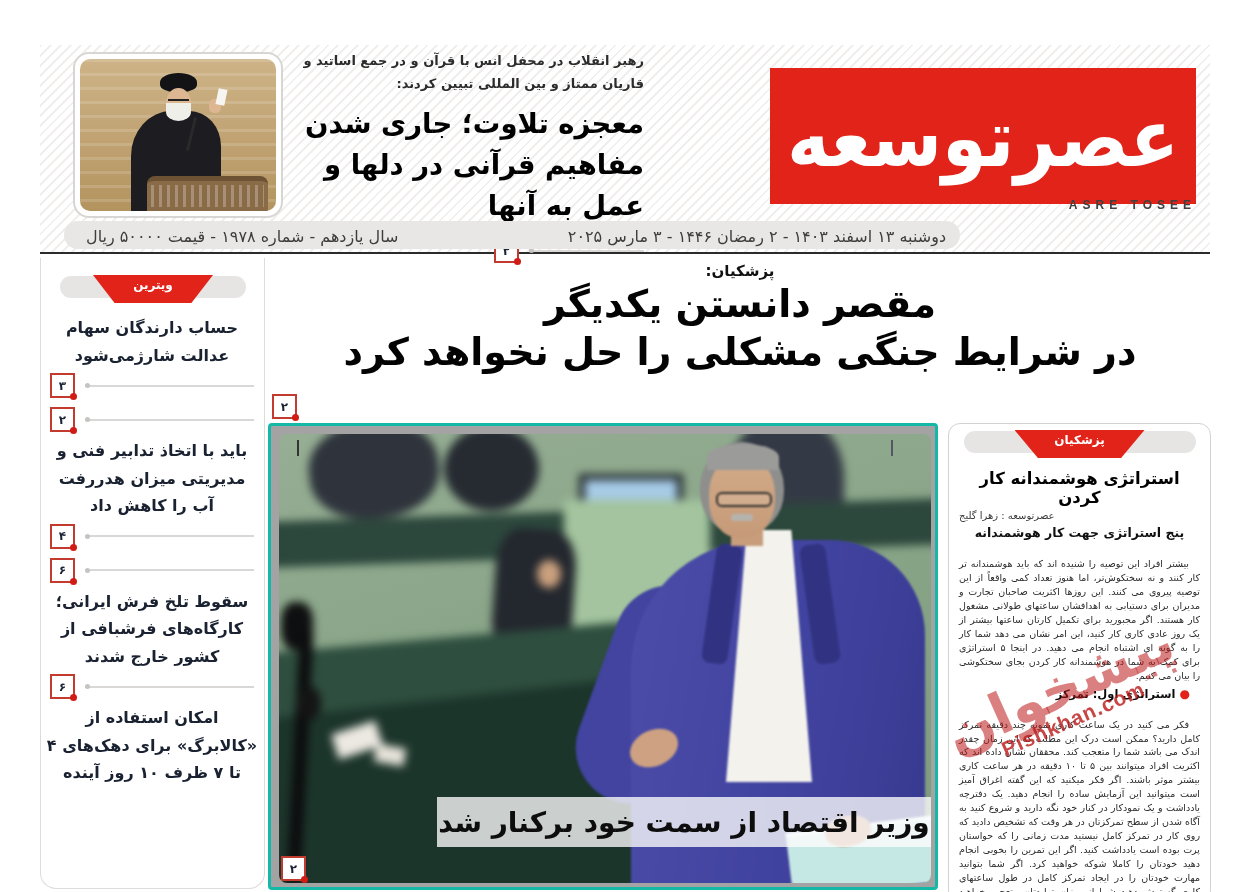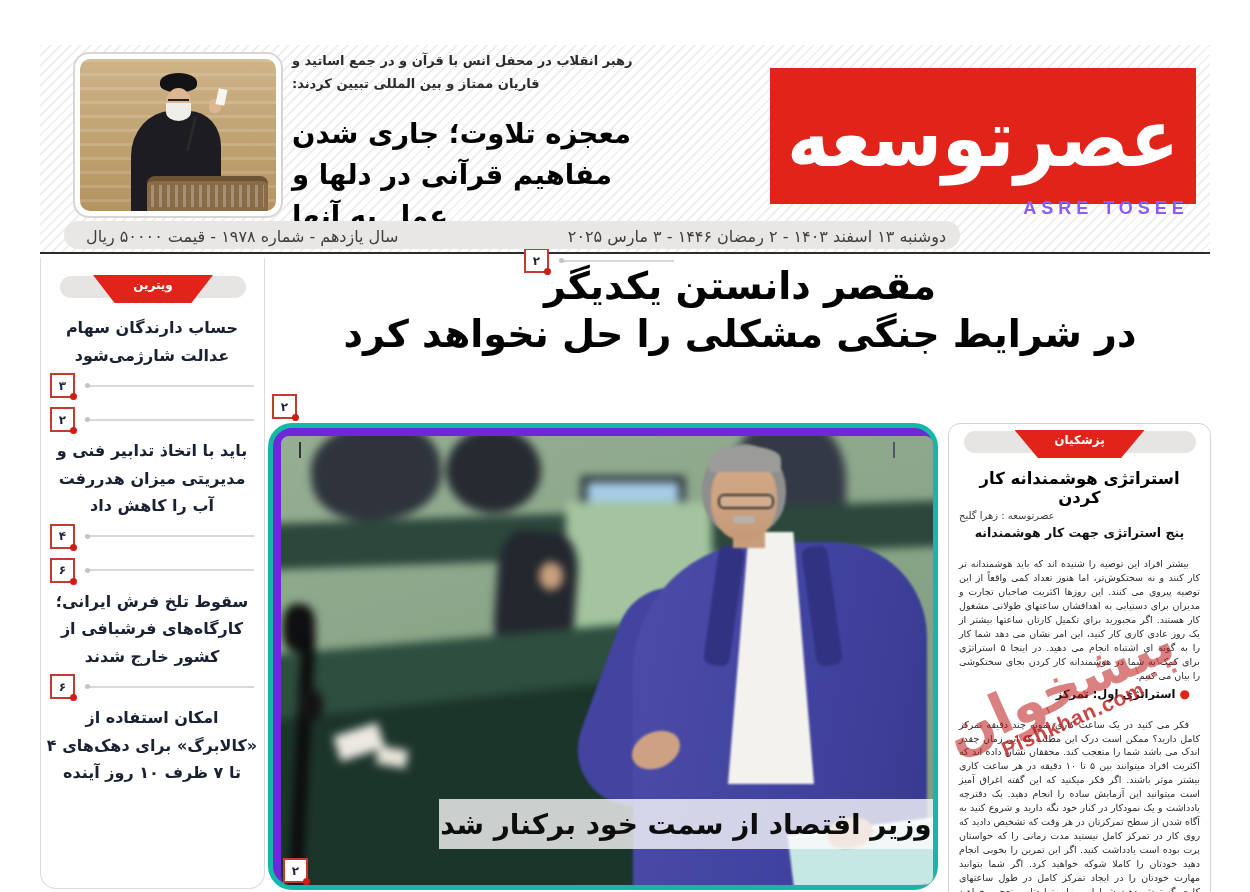--- a/index.html
+++ b/index.html
@@ -26,29 +26,29 @@
   .l-glasses{position:absolute;left:45%;top:26%;width:21px;height:4px;border-top:2px solid #222;}
   .l-hand{position:absolute;left:66%;top:26%;width:12px;height:14px;background:#dcb792;border-radius:40%;}
   .l-paper{position:absolute;left:70%;top:20%;width:9px;height:16px;background:#f6f5f1;transform:rotate(12deg);}
   .l-mic{position:absolute;left:56%;top:38%;width:3px;height:34px;background:#2a2a2a;transform:rotate(14deg);}
   .l-podium{position:absolute;left:34%;bottom:0;width:62%;height:30px;background:#8a6b47;
     border-radius:8px 8px 0 0;border-top:5px solid #6d5234;}
   .l-podium-pattern{position:absolute;inset:4px;background:
     repeating-linear-gradient(90deg,rgba(255,255,255,.25) 0 3px,rgba(0,0,0,0) 3px 8px);}
 
   
-  .top-story{left:292px;top:50px;width:382px;direction:rtl;text-align:left;z-index:2;}
+  .top-story{left:262px;top:50px;width:382px;direction:rtl;text-align:right;z-index:2;}
   .top-kicker{font-size:13px;font-weight:bold;color:#2c2c2c;line-height:1.75;}
-  .top-headline{margin-top:17px;font-size:27.5px;font-weight:bold;color:#000;line-height:1.5;}
+  .top-headline{margin-top:7px;font-size:27.5px;font-weight:bold;color:#000;line-height:1.5;}
   .top-marker{direction:ltr;display:flex;align-items:center;width:150px;margin-top:12px;}
 
   
   .logo-svg{left:770px;top:66px;z-index:2;}
-  .latin-name{left:1016px;top:198px;width:180px;text-align:center;color:#8b5cf6;
-    font-family:"Liberation Sans",sans-serif;font-weight:bold;font-size:18px;letter-spacing:5px;z-index:2;}
+  .latin-name{left:1016px;top:198px;width:180px;text-align:right;color:#404040;
+    font-family:"Liberation Sans",sans-serif;font-weight:bold;font-size:12px;letter-spacing:5px;z-index:2;}
 
   
   .date-pill{left:64px;top:221px;width:896px;height:28px;background:#e9e7e5;border-radius:14px;z-index:2;}
   .date-pill span{position:absolute;top:6px;font-size:16px;color:#3d3d3b;direction:rtl;white-space:nowrap;}
   .d-right{right:14px;}
   .d-left{left:22px;}
   .rule{left:40px;top:252px;width:1170px;height:0;border-top:2px solid #2b2b2b;}
 
   
   .num-box{position:relative;width:21px;height:21px;min-width:21px;border:2px solid #c23b2e;background:#fff;
@@ -72,22 +72,22 @@
   .side-marker{display:flex;align-items:center;padding:0 4px;margin:4px 0 5px 0;}
   .side-item-last{position:relative;}
 
   
   .lead-block{left:270px;top:262px;width:940px;text-align:center;direction:rtl;z-index:2;}
   .lead-kicker{font-size:15px;font-weight:bold;color:#111;}
   .lead-line{font-size:38px;font-weight:bold;color:#030303;line-height:1.27;letter-spacing:-.5px;}
   .lead-marker{position:absolute;left:2px;top:132px;direction:ltr;}
 
   
-  .photo-frame{left:268px;top:423px;width:670px;height:467px;background:#6d28d9;border:5px solid #14b8a6;
-    border-radius:24px;padding:8px;box-sizing:border-box;z-index:2;}
+  .photo-frame{left:268px;top:423px;width:670px;height:467px;background:#a3a3a3;border:3px solid #14b8a6;
+    border-radius:4px;padding:8px;box-sizing:border-box;z-index:2;}
   .photo{position:relative;width:652px;height:449px;border-radius:8px;overflow:hidden;
     background:linear-gradient(165deg,#96ae94 0%,#88a487 45%,#7d997d 100%);}
   .pb{position:absolute;}
   .photo-bg{position:absolute;inset:0;filter:blur(4px);}
   .blob-a{left:30px;top:-12px;width:130px;height:96px;background:#2f343c;border-radius:45%;transform:rotate(-6deg);}
   .blob-b{left:165px;top:-8px;width:95px;height:85px;background:#262b32;border-radius:50%;}
   .blob-c{left:450px;top:-16px;width:115px;height:150px;background:#343a45;border-radius:40%;}
   .laptop{left:300px;top:40px;width:92px;height:44px;background:#a6cbe6;border:6px solid #20262b;}
   .top-desk{left:-10px;top:76px;width:680px;height:46px;background:#2c473c;transform:rotate(-2deg);}
   .panel{left:285px;top:66px;width:146px;height:190px;background:#a3c49e;}
@@ -226,20 +226,21 @@
       <span class="m-line"></span>
     </div>
 
     <div class="side-item-text side-item-last">
       <span>امکان استفاده از «کالابرگ» برای دهک‌های ۴ تا ۷ ظرف ۱۰ روز آینده</span>
       
     </div>
   </div>
 
   <div class="abs lead-block">
+    <div class="lead-kicker">پزشکیان:</div>
     <div class="lead-line">مقصر دانستن یکدیگر</div>
     <div class="lead-line">در شرایط جنگی مشکلی را حل نخواهد کرد</div>
     <div class="lead-marker">
       <span class="num-box">۲</span>
     </div>
   </div>
 
   <div class="abs photo-frame">
     <div class="photo">
       <div class="photo-bg">

